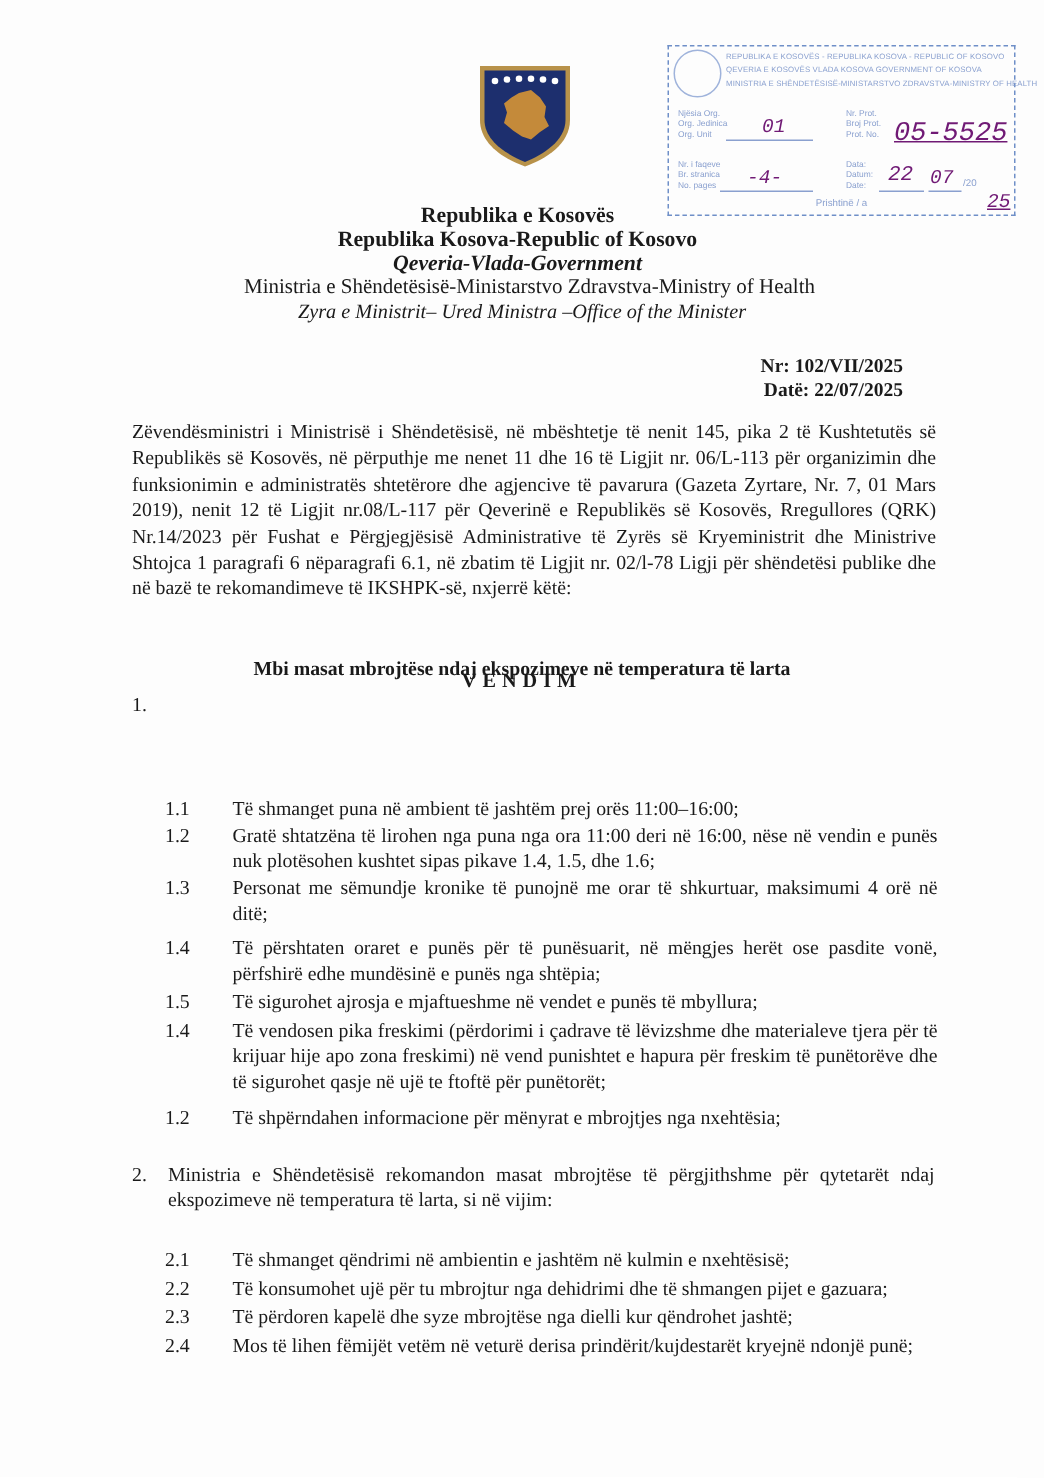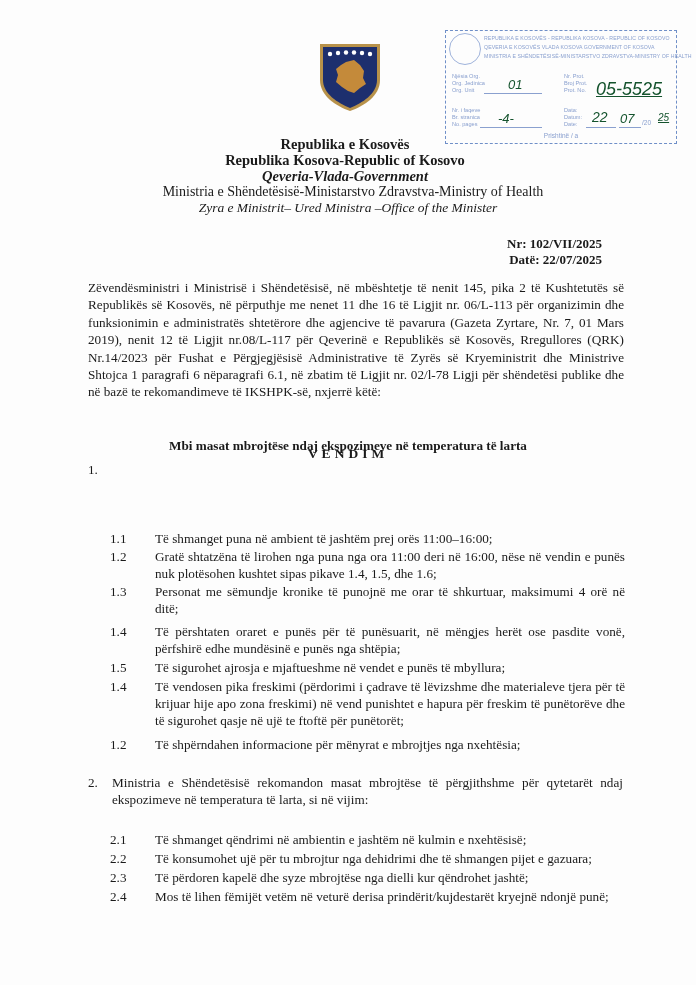--- a/index.html
+++ b/index.html
@@ -9,21 +9,21 @@
   
   .emblem { position: absolute; left: 316px; top: 40px; width: 68px; height: 72px; }
 
   
   .stamp { position: absolute; left: 445px; top: 30px; width: 230px; height: 112px;
            border: 1px dashed #6f8fc8; color: #6a86c2; font-family: "Liberation Sans", sans-serif; }
   .stamp-seal { position: absolute; left: 3px; top: 2px; width: 30px; height: 30px; border-radius: 50%;
                 border: 1px solid #9fb3db; }
   .stamp-head { position: absolute; left: 38px; top: 3px; font-size: 5.2px; line-height: 9px; letter-spacing: 0.1px; color: #8aa0cf; white-space: nowrap; }
   .stamp-lbl { position: absolute; font-size: 5.6px; line-height: 7px; color: #8aa0cf; white-space: nowrap; }
-  .stamp-hand { position: absolute; font-family: Liberation Sans, sans-serif; font-style: italic; color: #14532d; font-size: 13px; white-space: nowrap; }
+  .stamp-hand { position: absolute; font-family: Liberation Mono, monospace; font-style: italic; color: #701a75; font-size: 13px; white-space: nowrap; }
   .stamp-line { position: absolute; border-bottom: 1px solid #8aa0cf; }
   .stamp-city { position: absolute; left: 0; width: 230px; top: 101px; text-align: center; font-size: 6.5px; color: #8aa0cf; }
 
   
   .hdr { position: absolute; left: 0; width: 696px; text-align: center; font-family: "Liberation Serif", serif; white-space: nowrap; }
   .hdr1 { top: 136px; font-size: 14.5px; font-weight: bold; left: -3px; }
   .hdr2 { top: 152px; font-size: 14.5px; font-weight: bold; left: -3px; }
   .hdr3 { top: 168px; font-size: 14.5px; font-style: italic; font-weight: bold; left: -3px; }
   .hdr4 { top: 184px; font-size: 14px; left: 5px; }
   .hdr5 { top: 200px; font-size: 13.5px; font-style: italic; left: 0; }
@@ -100,21 +100,21 @@
     <div class="stamp-lbl" style="left:118px;top:76px;">
       <div>Data:</div>
       <div>Datum:</div>
       <div>Date:</div>
     </div>
     <div class="stamp-line" style="left:140px;top:96px;width:30px;"></div>
     <div class="stamp-hand" style="left:146px;top:78px;font-size:14px;">22</div>
     <div class="stamp-line" style="left:173px;top:96px;width:22px;"></div>
     <div class="stamp-hand" style="left:174px;top:80px;font-size:13px;">07</div>
     <div class="stamp-lbl" style="left:196px;top:88px;font-size:6.5px;">/20</div>
-    <div class="stamp-hand" style="left:212px;top:81px;font-size:10px;text-decoration:underline;">25</div>
+    <div class="stamp-hand" style="left:212px;top:96px;font-size:13px;text-decoration:underline;">25</div>
 
     <div class="stamp-city">Prishtinë / a</div>
   </div>
 
   <div class="hdr hdr1">Republika e Kosovës</div>
   <div class="hdr hdr2">Republika Kosova-Republic of Kosovo</div>
   <div class="hdr hdr3">Qeveria-Vlada-Government</div>
   <div class="hdr hdr4">Ministria e Shëndetësisë-Ministarstvo Zdravstva-Ministry of Health</div>
   <div class="hdr hdr5">Zyra e Ministrit– Ured Ministra –Office of the Minister</div>
 

